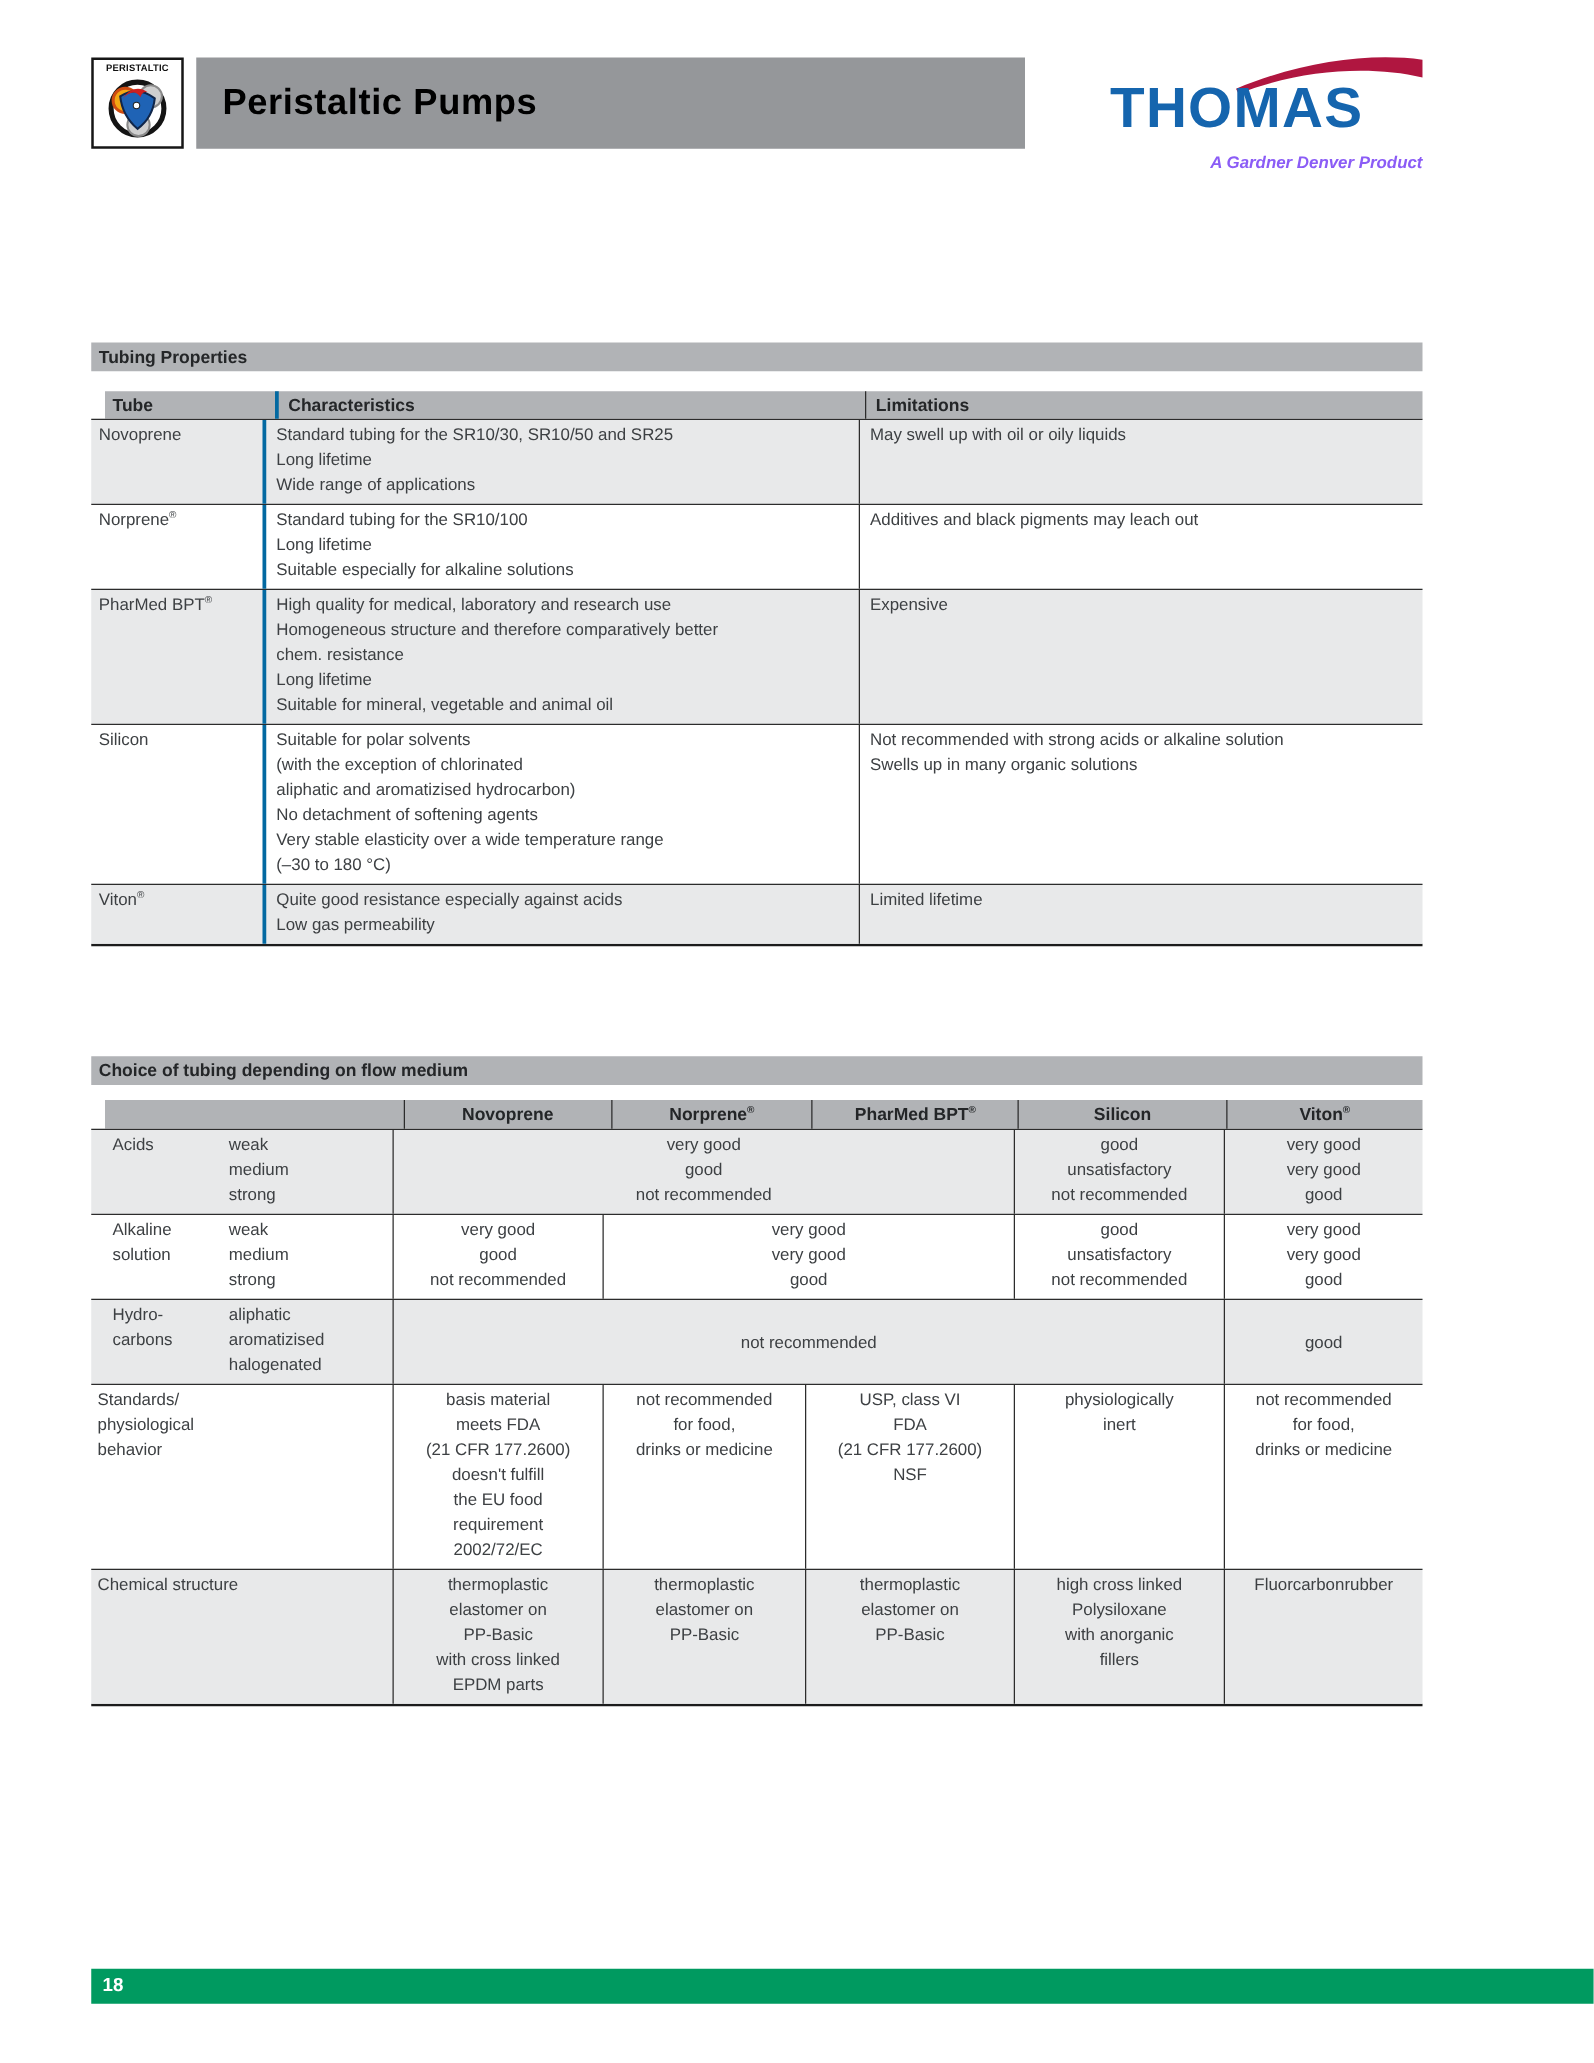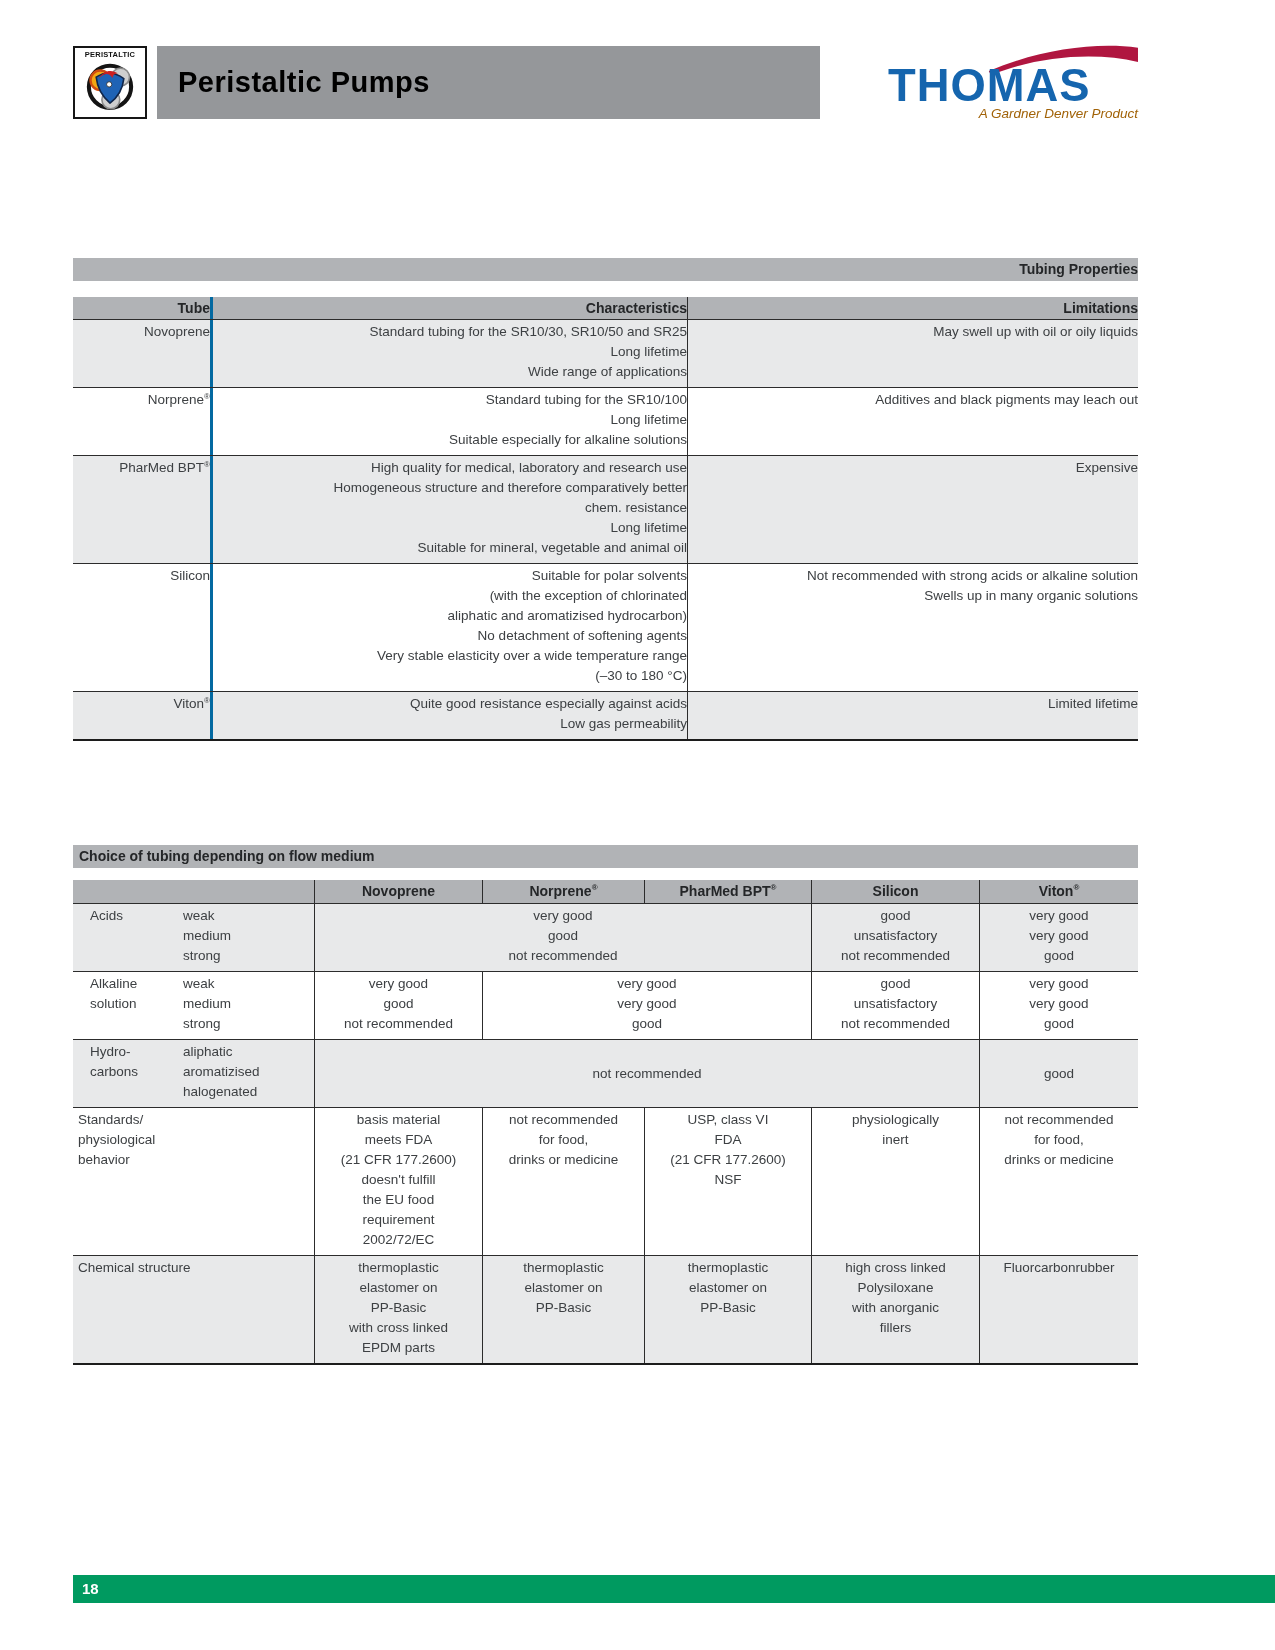--- a/index.html
+++ b/index.html
@@ -11,37 +11,37 @@
             border:2px solid #161616;box-sizing:border-box;text-align:center;}
   .logo-caption{font-size:7.5px;font-weight:bold;letter-spacing:.2px;color:#111;margin-top:3px;line-height:8px;}
   .logo-box svg{width:52px;height:52px;margin-top:1px;}
 
   .banner{position:absolute;left:157px;top:46px;width:663px;height:73px;background:#95979a;}
   .banner-title{display:block;font-size:29px;font-weight:bold;color:#000000;line-height:73px;
                 padding-left:21px;letter-spacing:.5px;}
 
   .brand{position:absolute;left:888px;top:40px;width:252px;}
   .brand svg{display:block;width:252px;height:66px;overflow:visible;}
-  .brand-tagline{text-align:right;font-size:13.5px;font-weight:normal;font-style:italic;color:#a16207;
-                 margin-top:0;padding-right:2px;}
+  .brand-tagline{text-align:right;font-size:13.5px;font-weight:bold;font-style:italic;color:#8b5cf6;
+                 margin-top:16px;padding-right:2px;}
 
   
   .section-bar{height:23px;background:#b1b3b6;font-size:14px;font-weight:bold;color:#242628;
                line-height:23px;padding-left:6px;box-sizing:border-box;}
-  .thead{display:flex;background:#b1b3b6;font-weight:bold;font-size:14px;color:#242628;}
+  .thead{display:flex;background:#b1b3b6;font-weight:bold;font-size:14px;color:#242628;margin-left:11px;}
   .trow{display:flex;font-size:13.5px;line-height:20px;border-top:1px solid #2c2c2c;}
   .shade{background:#e8e9ea;}
   .bl{border-left:1px solid #2c2c2c;}
   .center{text-align:center;}
   .vcenter{display:flex;align-items:center;justify-content:center;}
   .sup{font-size:8px;vertical-align:super;line-height:0;}
   .cellpad{padding-top:2px;padding-bottom:5px;box-sizing:border-box;}
 
   
-  .t1{position:absolute;left:73px;top:258px;width:1065px;text-align:right;}
+  .t1{position:absolute;left:73px;top:274px;width:1065px;}
   .t1 .grid{margin-top:16px;border-bottom:2px solid #1c1c1c;}
   .t1 .thead{height:22px;line-height:22px;}
   .t1 .c1{width:137px;box-sizing:border-box;padding-left:6px;}
   .t1 .c2{width:477px;box-sizing:border-box;padding-left:8px;border-left:3px solid #0369a1;}
   .t1 .c3{width:451px;box-sizing:border-box;padding-left:8px;border-left:1px solid #2c2c2c;}
 
   
   .t2{position:absolute;left:73px;top:845px;width:1065px;}
   .t2 .grid{margin-top:12px;border-bottom:2px solid #1c1c1c;}
   .t2 .thead{height:23px;line-height:23px;}

